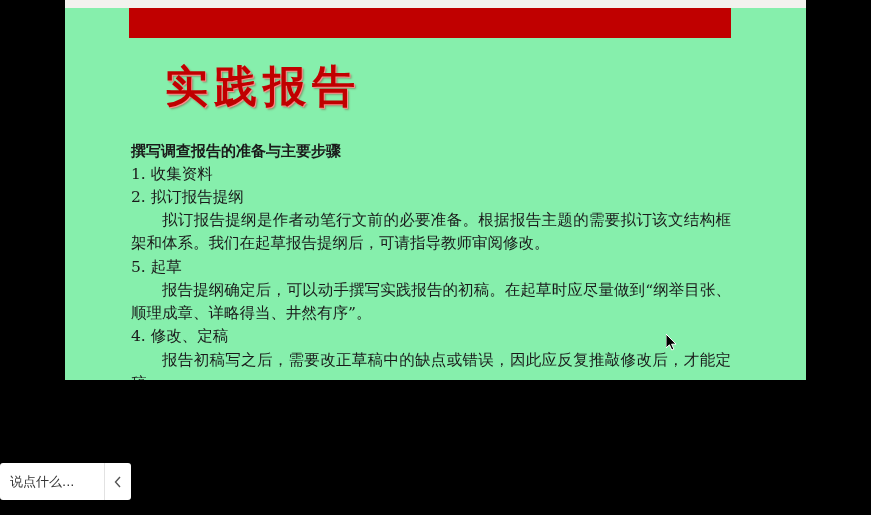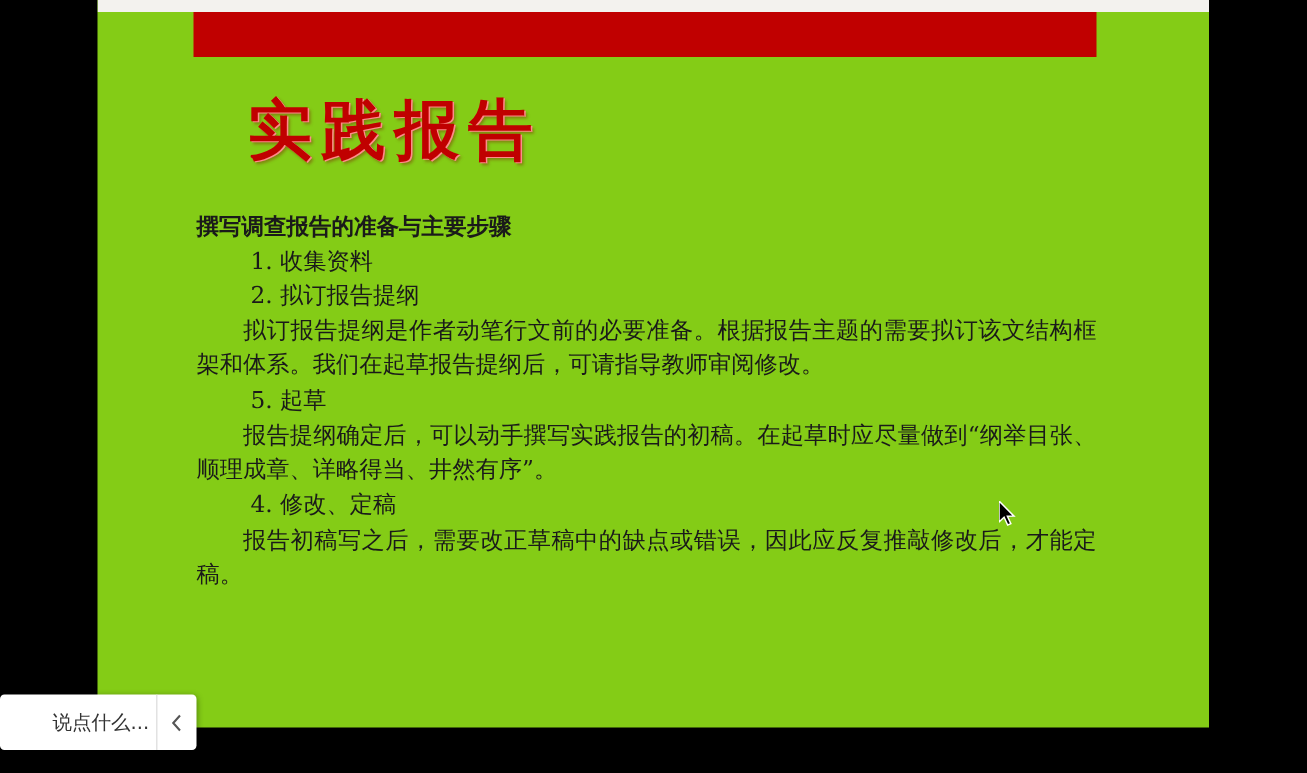--- a/index.html
+++ b/index.html
@@ -20,22 +20,22 @@
     background: #000000;
     overflow: hidden;
   }
   
 
   #slide {
     position: absolute;
     left: 65px;
     top: 0px;
     width: 741px;
-    height: 485px;
-    background: #84cc16;
+    height: 380px;
+    background: #86efac;
     overflow: hidden;
   }
 
   #top-strip {
     position: absolute;
     left: 0;
     top: 0;
     width: 741px;
     height: 8px;
     background: #f3f2ee;
@@ -77,21 +77,20 @@
   #body-text .heading {
     font-weight: bold;
     font-size: 15px;
   }
   #body-text .para {
     text-indent: 2em;
     text-align: justify;
   }
   #body-text .sub {
     text-align: left;
-    margin-left: 36px;
   }
 
   #bottom-rule {
     position: absolute;
     left: 64px;
     top: 488px;
     width: 602px;
     height: 3px;
     background: #c00000;
   }
@@ -120,21 +119,20 @@
     align-items: center;
     overflow: hidden;
   }
   #chat-placeholder {
     flex: 1;
     padding-left: 10px;
     font-family: "DejaVu Sans", "Liberation Sans", sans-serif;
     font-size: 13px;
     color: #333333;
     white-space: nowrap;
-    margin-left: 25px;
   }
   #chat-collapse {
     width: 26px;
     height: 37px;
     display: flex;
     align-items: center;
     justify-content: center;
     border-left: 1px solid #e2e2e2;
     color: #555555;
     font-size: 13px;

